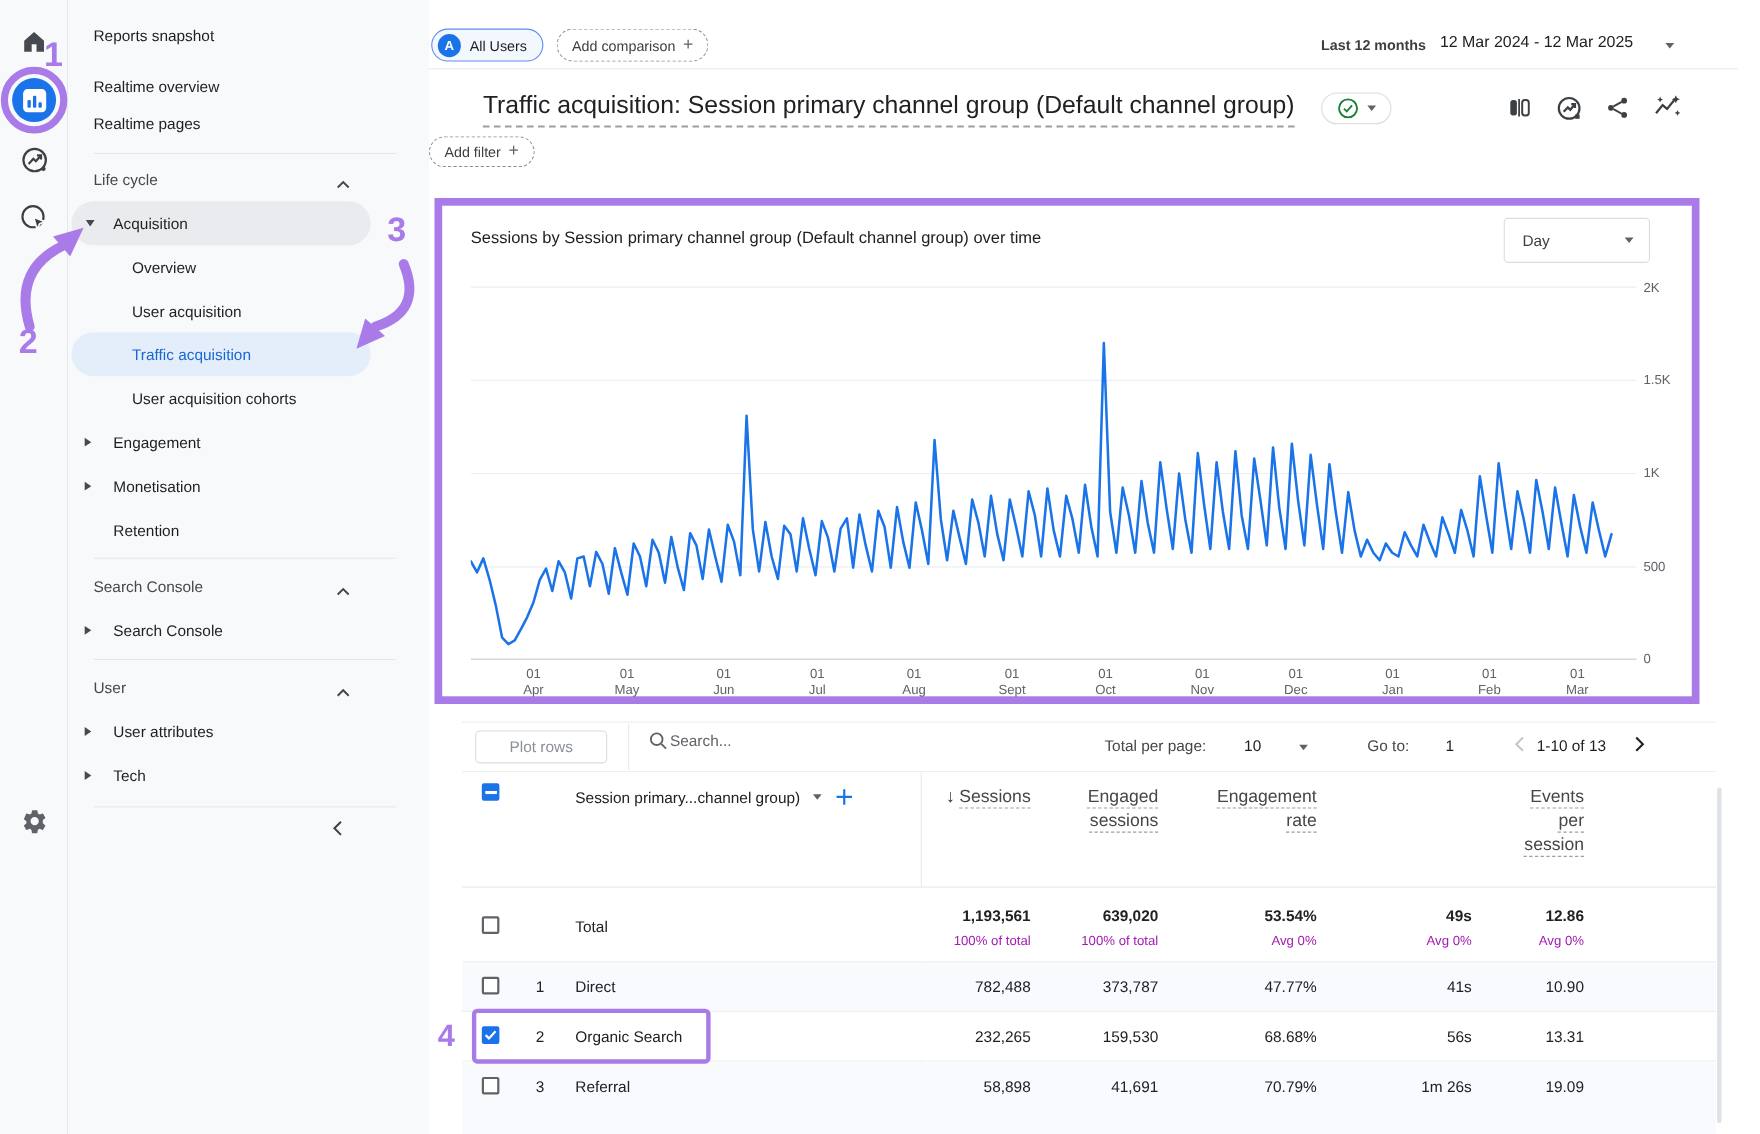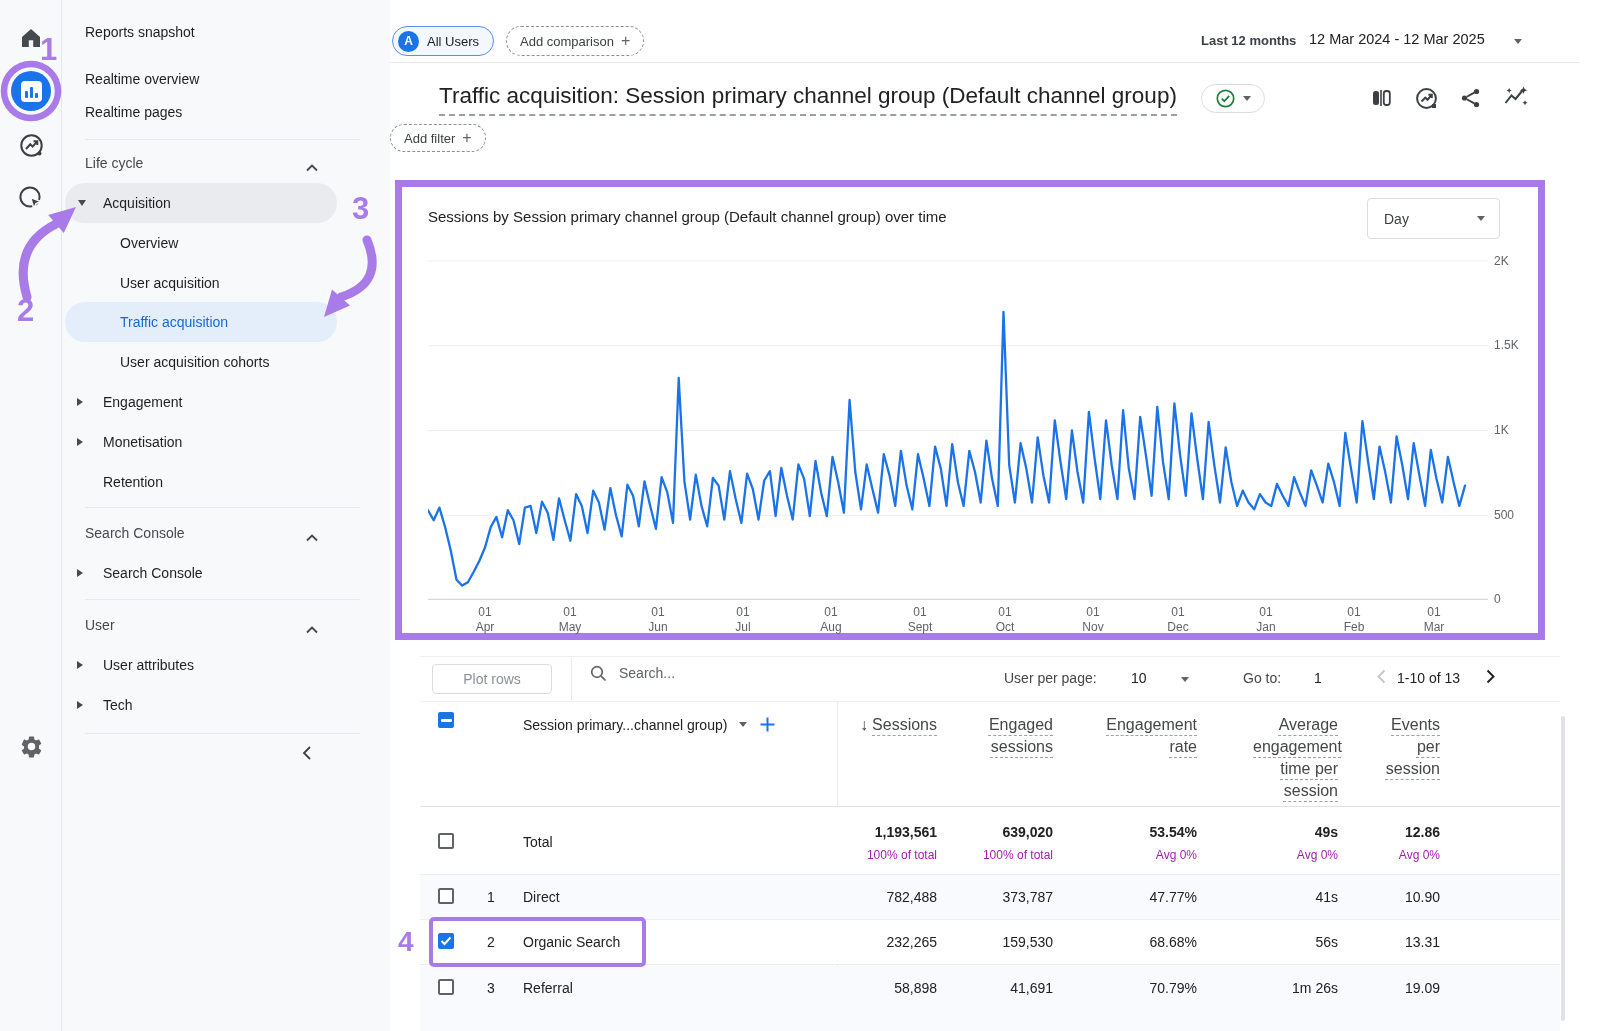--- a/index.html
+++ b/index.html
@@ -60,21 +60,21 @@
   .ytick{position:absolute;left:1066px;font-size:12px;color:#5f6368;}
   .xaxis{position:absolute;left:0;top:353px;width:1060px;height:33px;}
   .xtick{position:absolute;transform:translateX(-50%);display:flex;flex-direction:column;align-items:center;
          font-size:12px;color:#5f6368;line-height:15px;top:2px;}
 
   
   .tb-toolbar{position:absolute;left:420px;top:656px;width:1140px;height:46px;border-top:1px solid #eceef0;border-bottom:1px solid #eceef0;background:#fff;}
   .plot-rows{position:absolute;left:432px;top:664px;width:120px;height:30px;border:1px solid #dadce0;border-radius:4px;
              color:#8a9097;font-size:14px;display:flex;align-items:center;justify-content:center;cursor:pointer;background:#fff;}
   .tb-vdiv{position:absolute;left:571px;top:658px;width:1px;height:42px;background:#e8eaed;}
-  .search-wrap{position:absolute;left:590px;top:664px;display:flex;align-items:center;gap:10px;}
+  .search-wrap{position:absolute;left:590px;top:664px;display:flex;align-items:center;}
   .search-input{border:none;outline:none;background:transparent;font-size:14px;color:#202124;width:220px;font-family:"Liberation Sans",sans-serif;}
   .search-input::placeholder{color:#5f6368;}
   .tb-label{position:absolute;top:670px;font-size:14px;color:#444746;}
   .pg-chev{position:absolute;top:669px;cursor:pointer;}
   .vcol-div{position:absolute;left:837px;top:702px;width:1px;height:329px;background:#e8eaed;}
   .thead{position:absolute;left:420px;top:702px;width:1140px;height:105px;background:#fff;border-bottom:1px solid #dfe1e5;}
   .dim-head{position:absolute;left:523px;top:716px;font-size:14px;color:#202124;cursor:pointer;display:flex;align-items:center;gap:12px;}
   .mh{position:absolute;top:714px;font-size:16px;color:#444746;text-align:right;line-height:22px;cursor:pointer;}
   .mh .u{text-decoration:underline;text-decoration-style:dashed;text-underline-offset:5px;text-decoration-color:#9aa0a6;text-decoration-thickness:1px;}
   .sort-arrow{color:#3c4043;margin-right:4px;text-decoration:none;display:inline-block;}
@@ -353,21 +353,21 @@
   <div class="tb-toolbar"></div>
   <div class="plot-rows">Plot rows</div>
   <div class="tb-vdiv"></div>
   <div class="search-wrap">
     <svg width="17" height="17" viewBox="0 0 17 17" fill="none">
       <circle cx="7" cy="7" r="5.3" stroke="#5f6368" stroke-width="1.7"></circle>
       <line x1="11.2" y1="11.2" x2="15.5" y2="15.5" stroke="#5f6368" stroke-width="1.7"></line>
     </svg>
     <input class="search-input" type="text" placeholder="Search..." style="">
   </div>
-  <div class="tb-label" style="left:1004px">User per page:</div>
+  <div class="tb-label" style="left:1004px">Total per page:</div>
   <div class="tb-label" style="left:1131px;color:#202124">10</div>
   <span class="caret abs" style="left:1181px;top:677px"></span>
   <div class="tb-label" style="left:1243px">Go to:</div>
   <div class="tb-label" style="left:1314px;color:#202124">1</div>
   <div class="pg-chev" style="left:1376px">
     <svg width="11" height="15" viewBox="0 0 11 15" fill="none">
         <path d="M8.5 1.5 L2.5 7.5 L8.5 13.5" stroke="#c3c7cc" stroke-width="1.9"></path>
       </svg>
   </div>
   <div class="tb-label" style="left:1397px;color:#202124">1-10 of 13</div>
@@ -389,21 +389,20 @@
     <svg width="17" height="17" viewBox="0 0 17 17">
       <line x1="8.5" y1="1.5" x2="8.5" y2="15.5" stroke="#1a73e8" stroke-width="2"></line>
       <line x1="1.5" y1="8.5" x2="15.5" y2="8.5" stroke="#1a73e8" stroke-width="2"></line>
     </svg>
   </div>
   <div class="mh" style="left:807px;width:130px">
     <span class="sort-arrow">↓</span><span class="u">Sessions</span>
   </div>
   <div class="mh" style="left:983px;width:70px"><span class="u">Engaged sessions</span></div>
   <div class="mh" style="left:1102px;width:95px"><span class="u">Engagement rate</span></div>
-  <div class="mh" style="left:1253px;width:85px"><span class="u">Average engagement time per session</span></div>
   <div class="mh" style="left:1385px;width:55px"><span class="u">Events per session</span></div>
   <div class="vcol-div"></div>
 
   <div class="trow total-row"></div>
   <div class="cb abs" style="left:438px;top:833px"></div>
   <div class="cell-dim" style="top:834px">Total</div>
   <div class="vcell total-main" style="left:797px;top:824px">1,193,561</div>
   <div class="vsub" style="left:797px;top:848px">100% of total</div>
   <div class="vcell total-main" style="left:913px;top:824px">639,020</div>
   <div class="vsub" style="left:913px;top:848px">100% of total</div>

